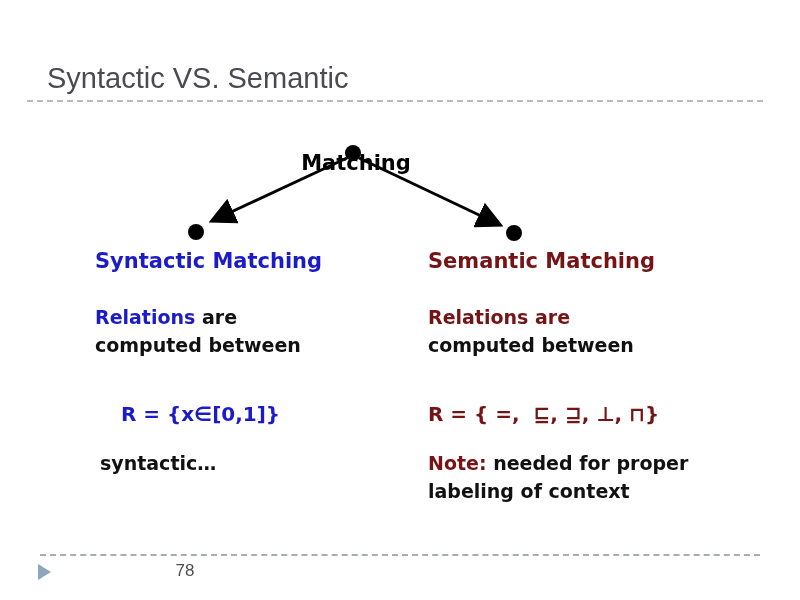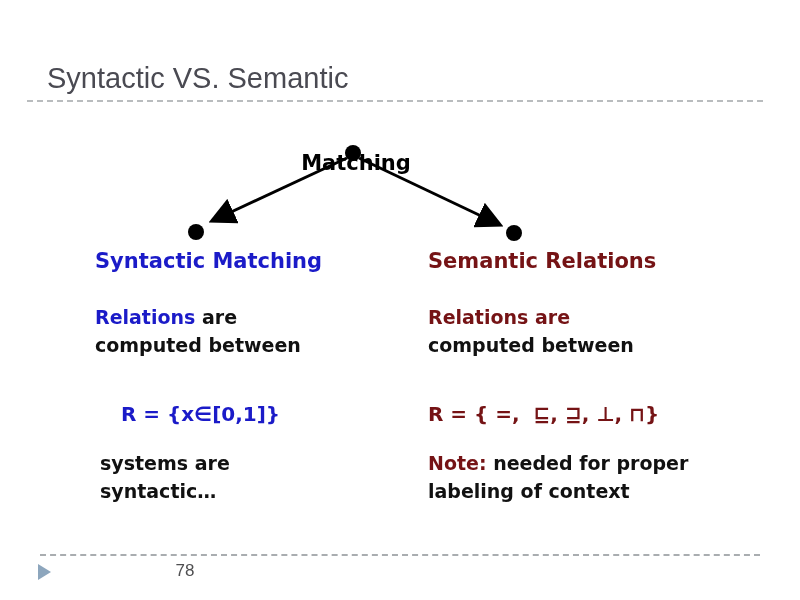--- a/index.html
+++ b/index.html
@@ -89,25 +89,24 @@
 <div class="abs col col-left col-body">
   <div>
     <span class="kw-blue">Relations</span><span> are</span>
   </div>
   <div>computed between</div>
 </div>
 
 <div class="abs col col-left col-formula">R = {x∈[0,1]}</div>
 
 <div class="abs col col-left col-note note-indent">
-  <div>systems are</div>
   <div>syntactic…</div>
 </div>
 
-<div class="abs col col-right col-header">Semantic Relations</div>
+<div class="abs col col-right col-header">Semantic Matching</div>
 
 <div class="abs col col-right col-body">
   <div>
     <span class="kw-maroon">Relations are</span>
   </div>
   <div>computed between</div>
 </div>
 
 <div class="abs col col-right col-formula">R = { =,  ⊑, ⊒, ⊥, ⊓}</div>
 

